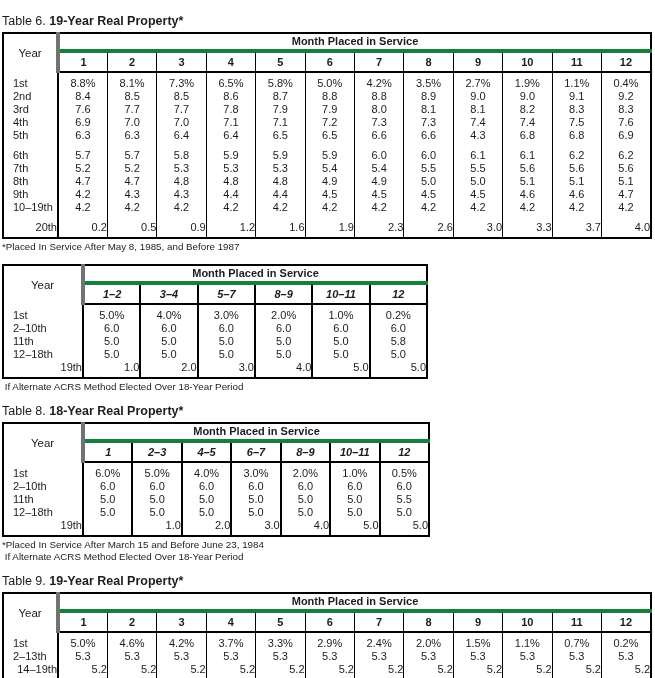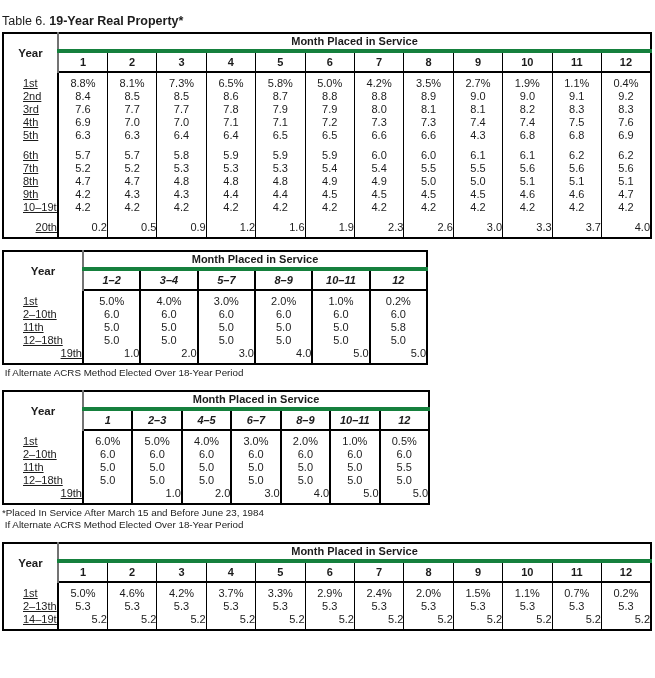--- a/index.html
+++ b/index.html
@@ -35,22 +35,22 @@
 
   .grid th, .grid td {
     padding: 0;
     font-size: 11px;
     line-height: 13px;
     overflow: hidden;
     white-space: nowrap;
   }
 
   th.year-h {
-    border-right: 2px solid #737373;
-    font-weight: 700;
+    border-right: 4px solid #737373;
+    font-weight: 400;
     font-size: 11.5px;
     text-align: center;
     vertical-align: middle;
   }
   th.month-h {
     border-bottom: 4px solid #15803d;
     font-weight: 700;
     height: 15px;
     text-align: center;
     vertical-align: middle;
@@ -61,23 +61,22 @@
     height: 18px;
     font-weight: 700;
     text-align: center;
     vertical-align: middle;
   }
   .thick tr.months th { border-left-width: 2px; font-style: italic; }
 
   tbody td.row-label {
     border-right: 2px solid #000;
     text-align: left;
-    padding-left: 19px;
+    padding-left: 9px;
     height: 13px;
-    text-decoration: underline;
   }
   tbody td.val {
     border-left: 1px solid #000;
     text-align: center;
     height: 13px;
   }
   .thick tbody td.val { border-left-width: 2px; }
 
   tbody tr:first-child td { padding-top: 4px; }
   tbody tr:last-child td { padding-bottom: 3px; text-align: right; }
@@ -324,20 +323,21 @@
             <td class="val">1.9</td>
             <td class="val">2.3</td>
             <td class="val">2.6</td>
             <td class="val">3.0</td>
             <td class="val">3.3</td>
             <td class="val">3.7</td>
             <td class="val">4.0</td>
           </tr>
         </tbody>
       </table>
+    <div class="footnotes"><div class="fn-line">*Placed In Service After May 8, 1985, and Before 1987</div></div>
   </section>
 
   <section class="tbl-section">
     <table class="grid w428 yc80 thick">
         <colgroup>
           <col class="year-col">
           <col>
           <col>
           <col>
           <col>
@@ -403,20 +403,21 @@
             <td class="val">4.0</td>
             <td class="val">5.0</td>
             <td class="val">5.0</td>
           </tr>
         </tbody>
       </table>
     <div class="footnotes"><div class="fn-line"> If Alternate ACRS Method Elected Over 18-Year Period</div></div>
   </section>
 
   <section class="tbl-section">
+    <h2 class="tbl-title"><span class="title-prefix">Table 8.</span> <span class="title-main">18-Year Real Property*</span></h2>
     <table class="grid w430 yc80 thick">
         <colgroup>
           <col class="year-col">
           <col>
           <col>
           <col>
           <col>
           <col>
           <col>
           <col>
@@ -486,20 +487,21 @@
             <td class="val">4.0</td>
             <td class="val">5.0</td>
             <td class="val">5.0</td>
           </tr>
         </tbody>
       </table>
     <div class="footnotes"><div class="fn-line">*Placed In Service After March 15 and Before June 23, 1984</div><div class="fn-line"> If Alternate ACRS Method Elected Over 18-Year Period</div></div>
   </section>
 
   <section class="tbl-section">
+    <h2 class="tbl-title"><span class="title-prefix">Table 9.</span> <span class="title-main">19-Year Real Property*</span></h2>
     <table class="grid w653 yc55">
         <colgroup>
           <col class="year-col">
           <col>
           <col>
           <col>
           <col>
           <col>
           <col>
           <col>

